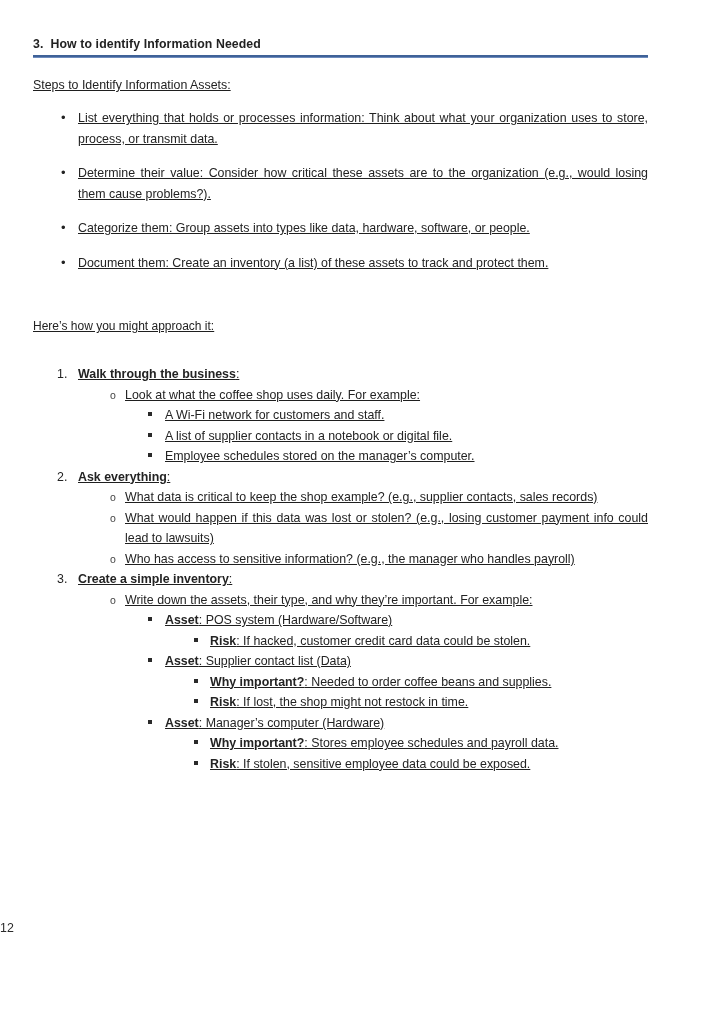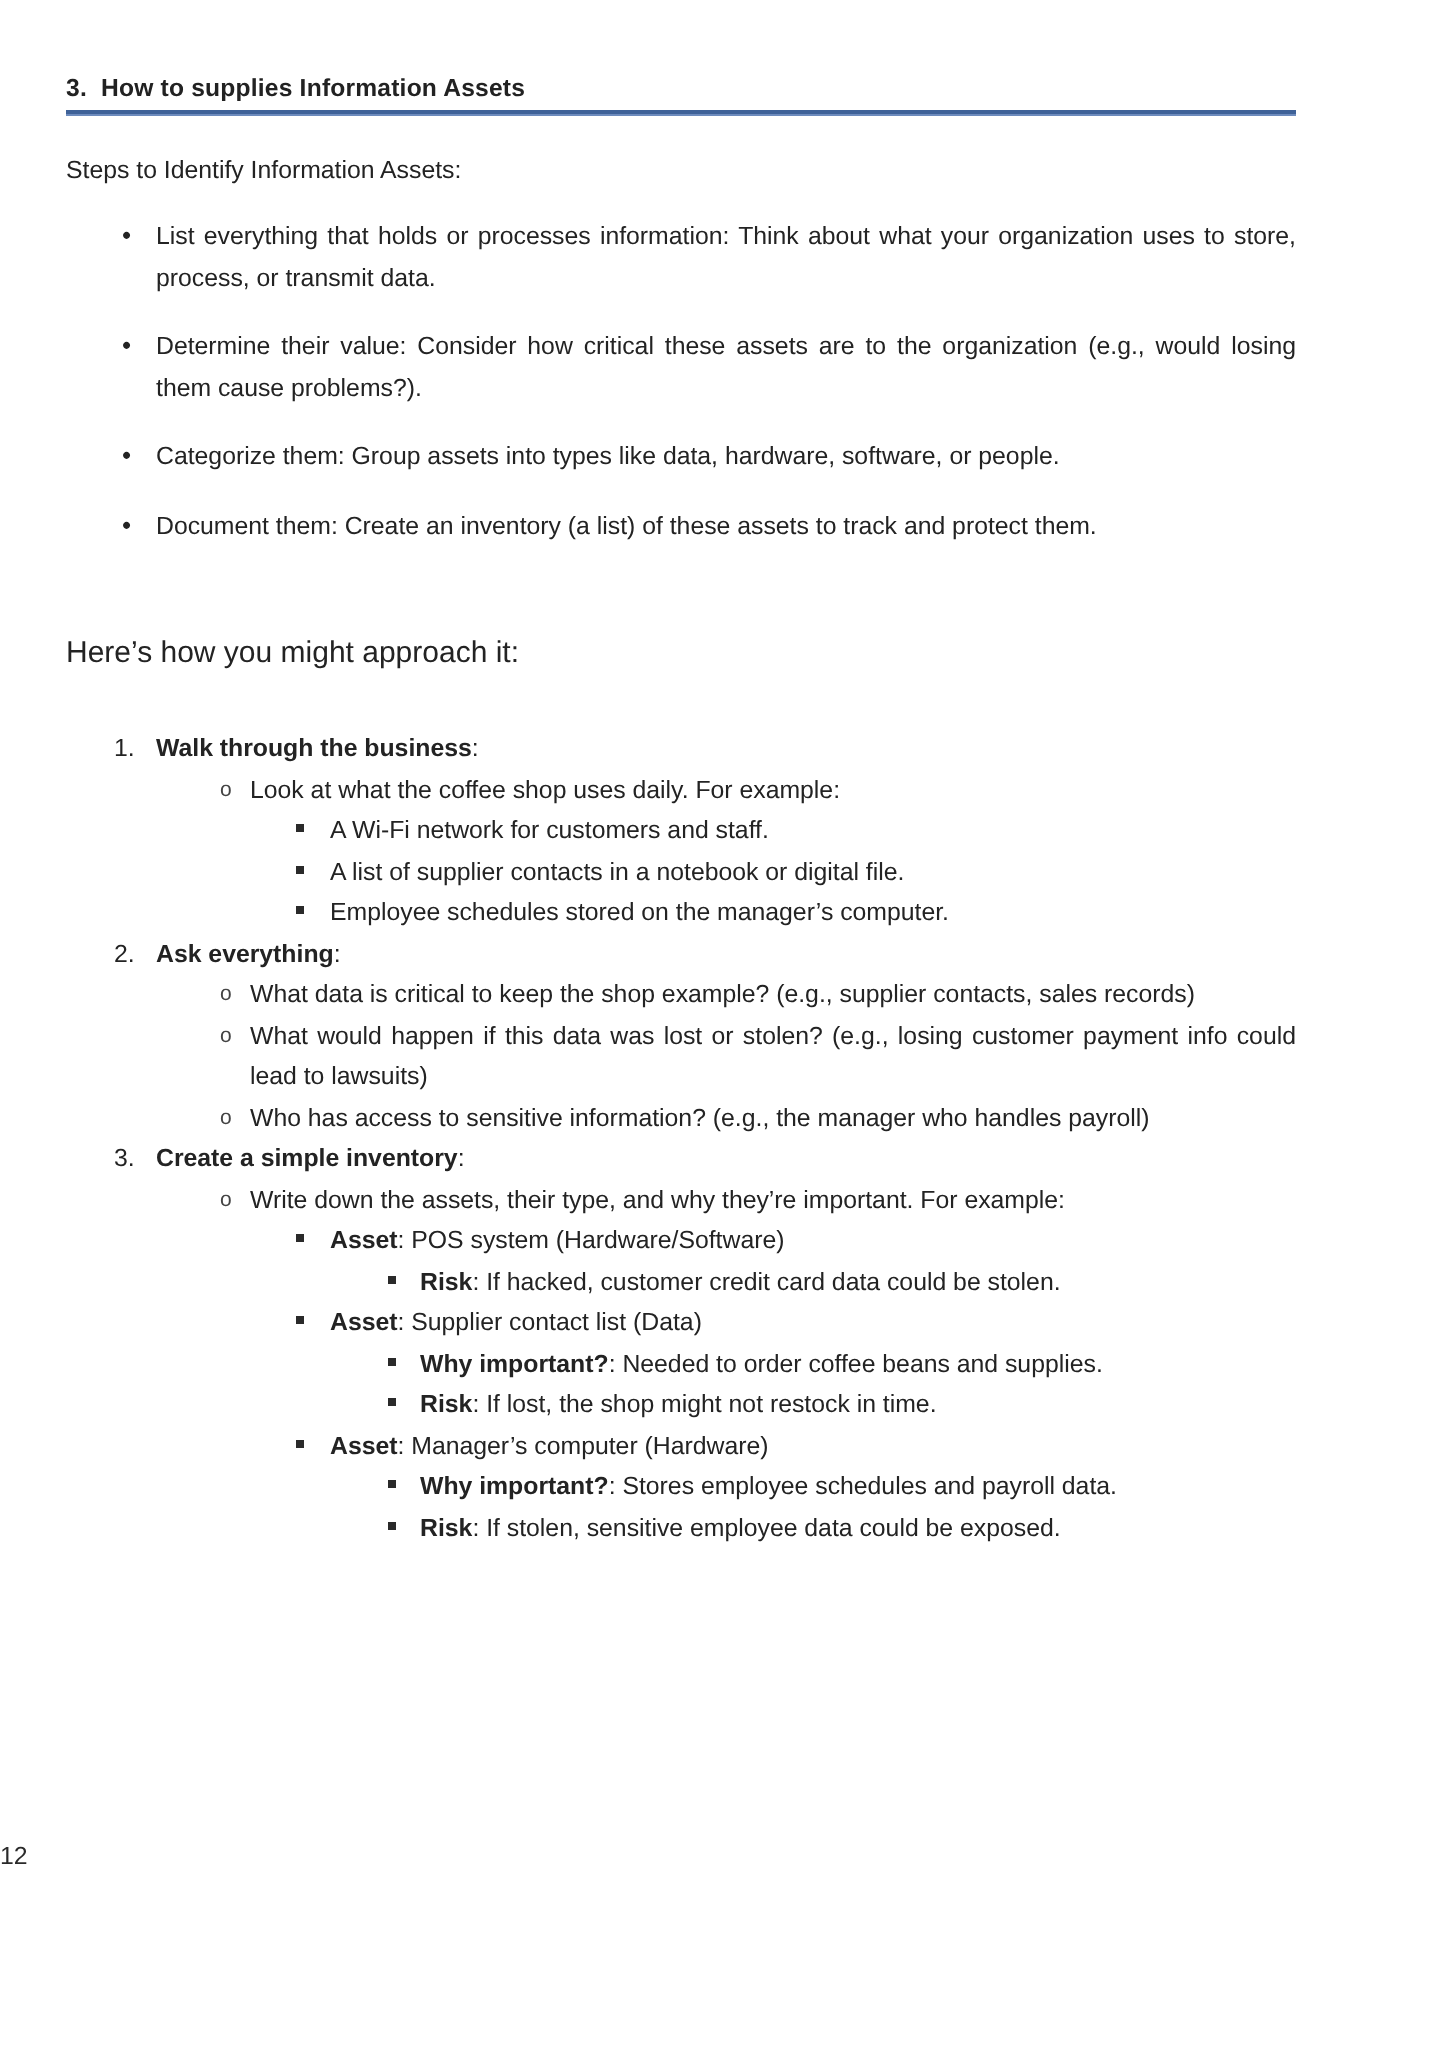--- a/index.html
+++ b/index.html
@@ -47,20 +47,21 @@
     background: #3f6298;
     border-bottom: 1px solid #6d8bbd;
   }
 
   
   .content {
     position: absolute;
     left: 33px;
     top: 76px;
     width: 615px;
+    text-decoration: underline;
   }
 
   .para {
     font-size: 12.4px;
     line-height: 19px;
     color: #232323;
     margin: 0;
   }
 
   .intro-line { margin-bottom: 13px; }
@@ -86,21 +87,21 @@
     left: 28px;
     top: 0;
     font-size: 13px;
     line-height: 20.5px;
     color: #232323;
   }
 
   
   .approach-line {
     margin-top: 44px;
-    font-size: 15px;
+    font-size: 12px;
     line-height: 19px;
   }
 
   
   ol.num-list {
     list-style: none;
     margin: 28px 0 0 0;
     padding: 0;
   }
   ol.num-list > li.num-item {
@@ -199,21 +200,21 @@
     font-size: 12.4px;
     color: #2a2a2a;
   }
 </style>
 </head>
 <body>
 
 <div class="page">
 
   <div class="doc-header">
-    <div class="doc-header-title"><span>3.</span><span>&nbsp;&nbsp;</span><span>How to supplies Information Assets</span></div>
+    <div class="doc-header-title"><span>3.</span><span>&nbsp;&nbsp;</span><span>How to identify Information Needed</span></div>
     <div class="doc-header-rule"></div>
   </div>
 
   <div class="content">
 
     <p class="para intro-line">Steps to Identify Information Assets:</p>
 
     <ul class="disc-list">
       <li>
         <span class="blt">•</span>

